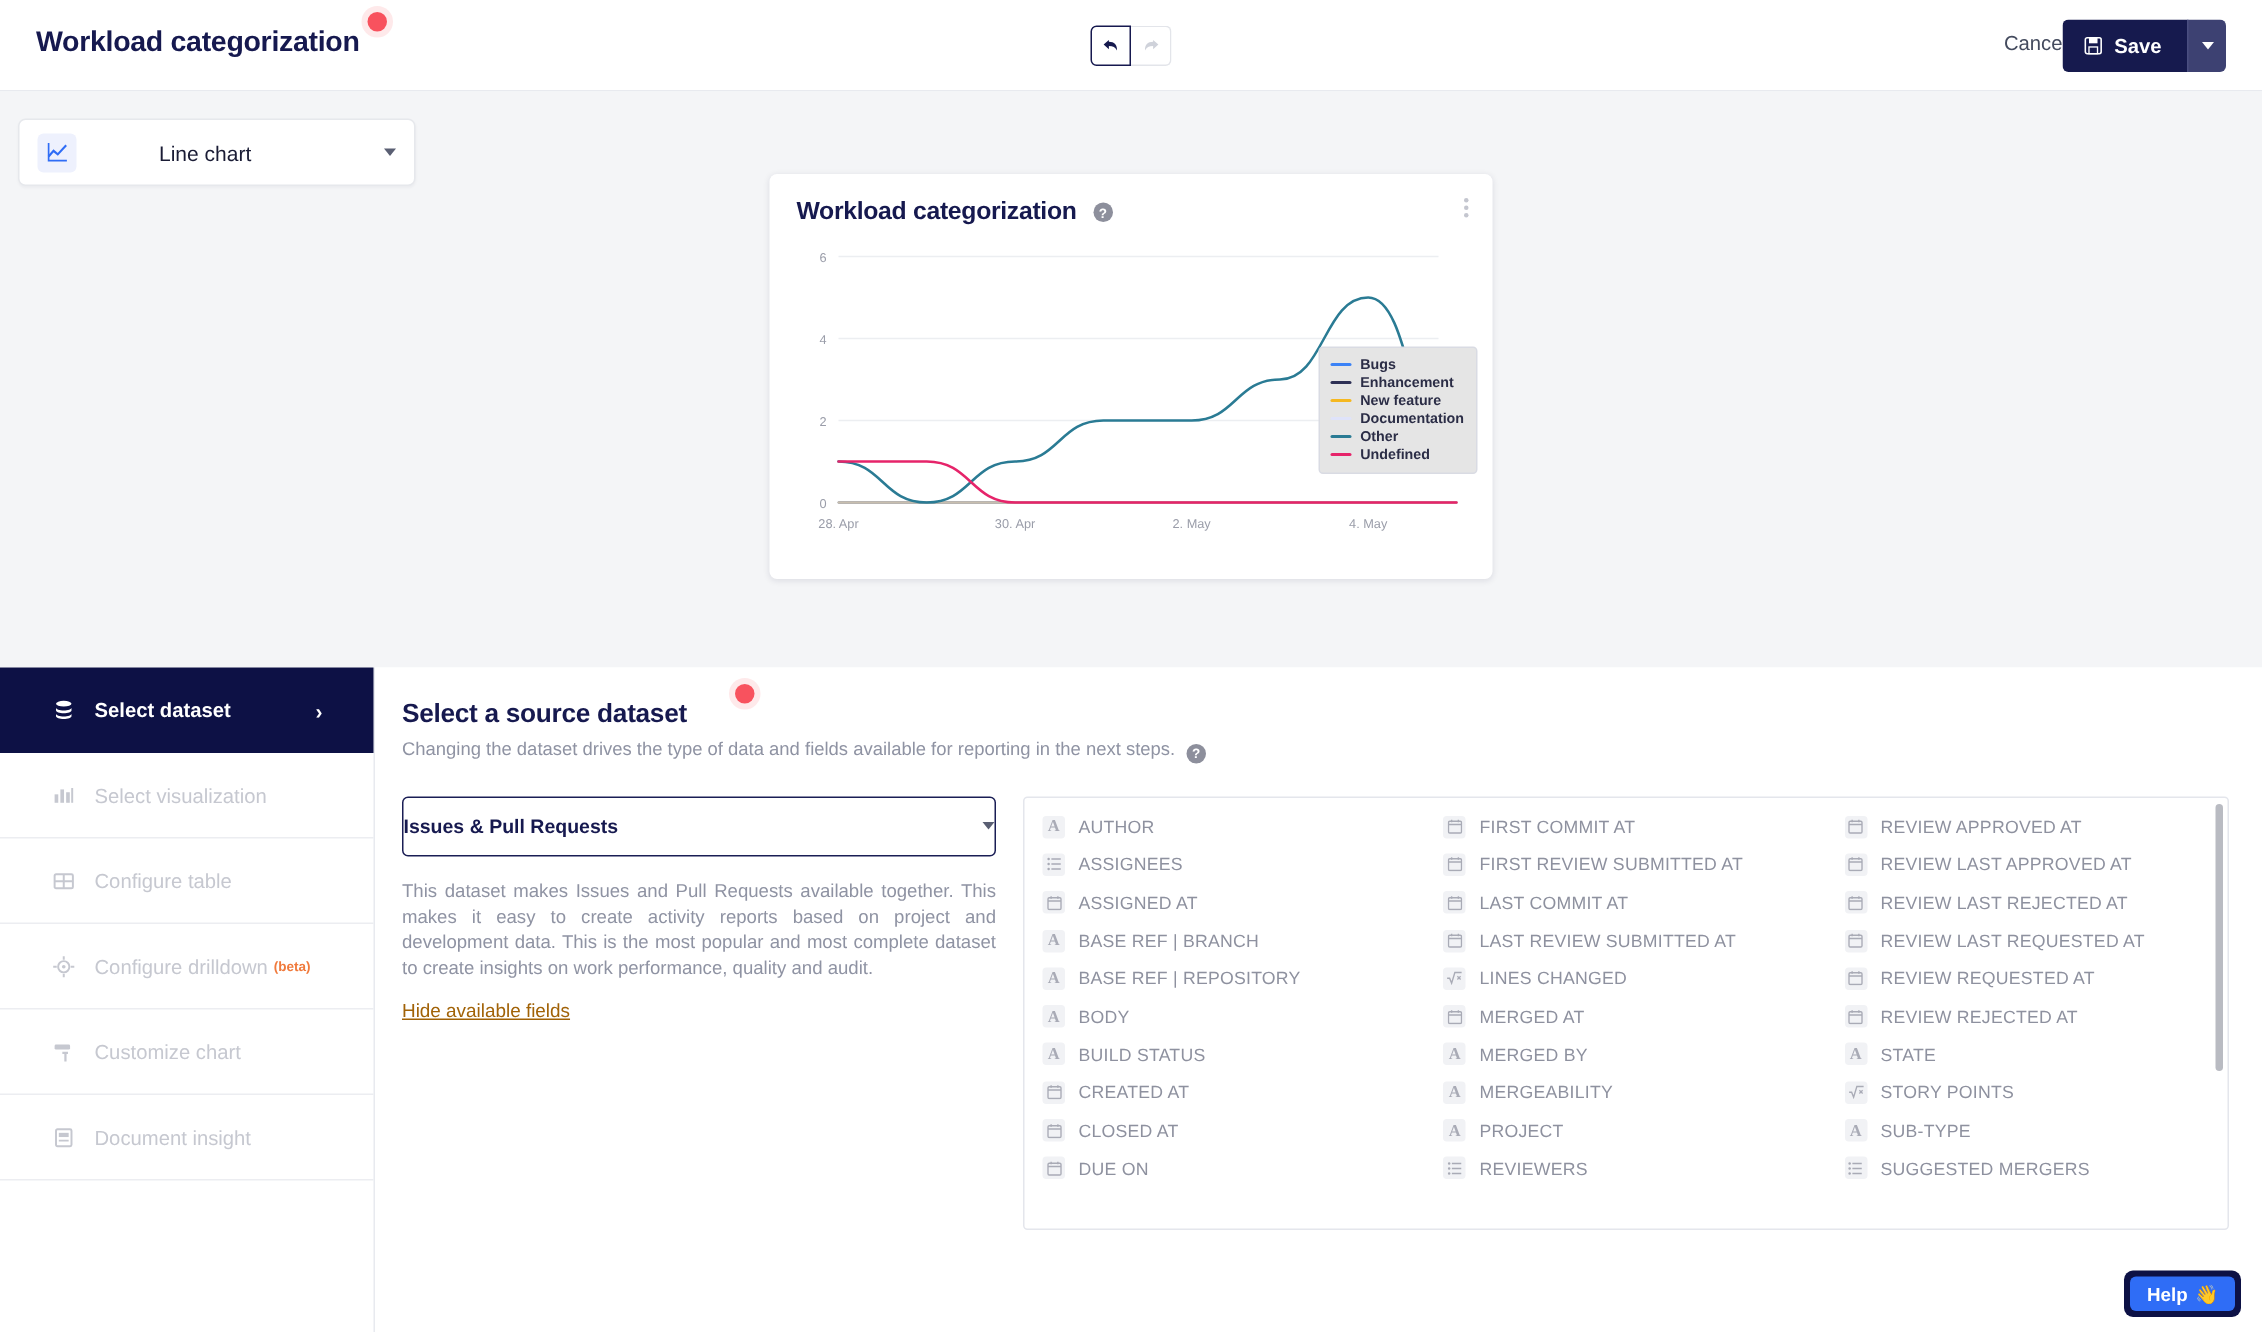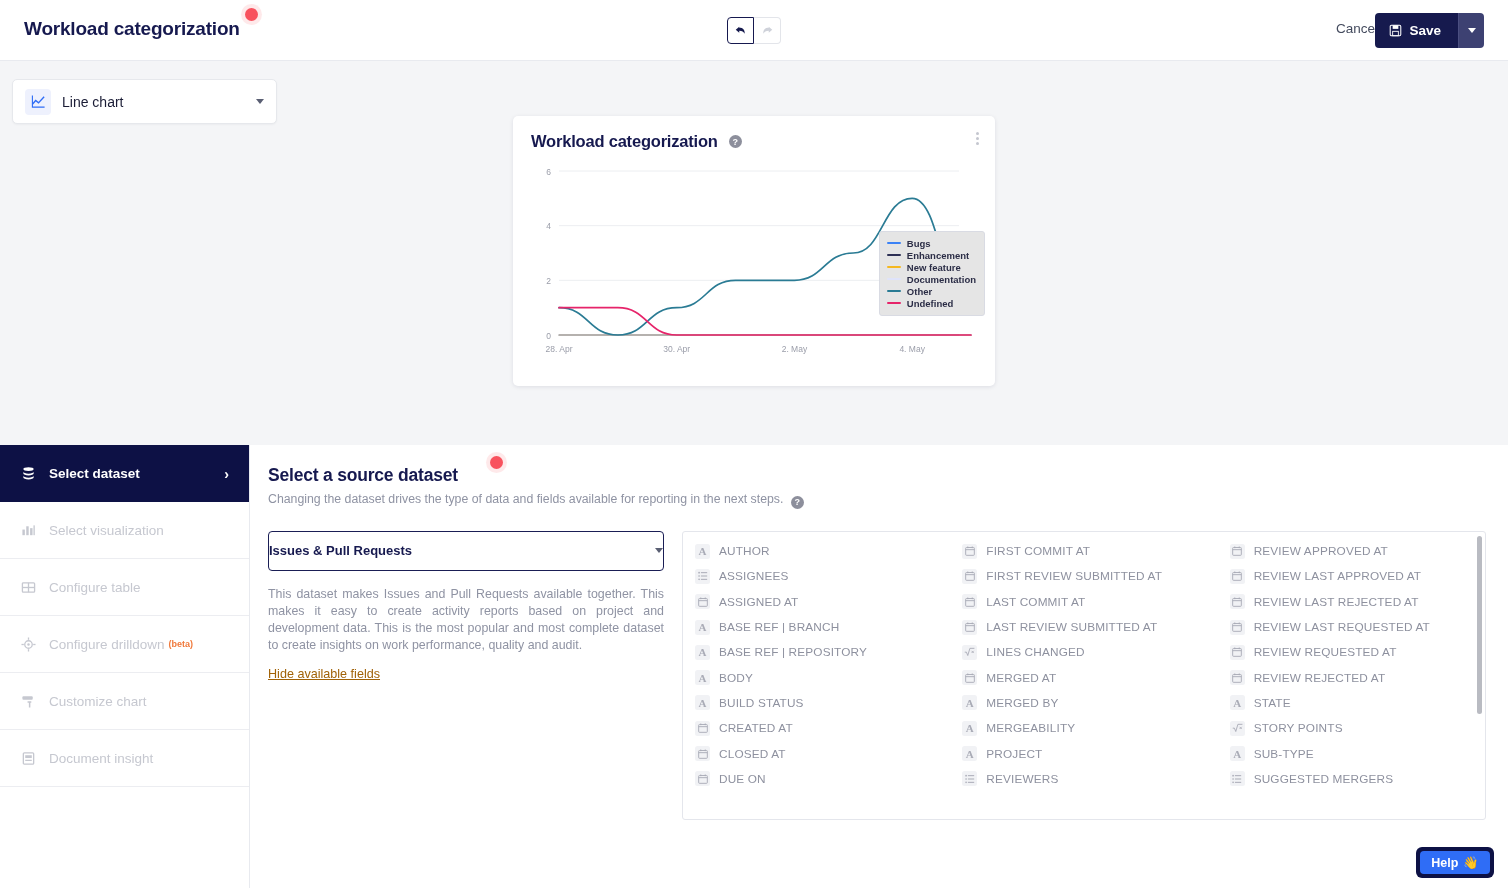--- a/index.html
+++ b/index.html
@@ -47,20 +47,21 @@
   }
 
   
   .canvas { position: absolute; left: 0; top: 61px; width: 1508px; height: 384px; background: #f4f5f7; }
 
   .viz-select {
     position: absolute; left: 12px; top: 18px; width: 265px; height: 45px;
     background: #fff; border: 1px solid #e6e8ec; border-radius: 5px;
     display: flex; align-items: center; padding: 14px 12px; cursor: pointer;
     box-shadow: 0 1px 2px rgba(20,24,60,0.04);
+    gap: 44px;
   }
   .viz-icon {
     width: 26px; height: 26px; border-radius: 4px; background: #eef1fd;
     display: flex; align-items: center; justify-content: center; margin-right: 11px;
   }
   .viz-label { font-size: 14px; font-weight: 500; color: #1a1c35; flex: 1; }
   .caret-sm { width: 0; height: 0; border-left: 4.5px solid transparent; border-right: 4.5px solid transparent; border-top: 5px solid #5a5f73; }
 
   
   .chart-card {
@@ -85,21 +86,21 @@
   }
   .legend-row { display: flex; align-items: center; height: 12px; }
   .legend-swatch { width: 14px; height: 2.5px; border-radius: 1px; margin-right: 6px; flex: none; }
   .legend-text { font-size: 9.5px; font-weight: 700; color: #2b2d46; white-space: nowrap; }
 
   
   .lower { position: absolute; left: 0; top: 445px; width: 1508px; height: 443px; background: #fff; }
 
   .sidebar { position: absolute; left: 0; top: 0; width: 250px; height: 443px; border-right: 1px solid #e8eaef; }
   .side-item {
-    height: 57px; display: flex; align-items: center; padding: 0 20px;
+    height: 57px; display: flex; align-items: center; padding: 0 34px;
     border-bottom: 1px solid #ecedf1; font-size: 13.5px;
   }
   .side-item.active { background: #0d1145; color: #fff; font-weight: 700; border-bottom: none; cursor: pointer; }
   .side-item.disabled { color: #c6c8d0; cursor: default; }
   .side-ico { width: 17px; margin-right: 12px; display: flex; align-items: center; justify-content: center; flex: none; }
   .side-chevron { margin-left: auto; font-size: 14px; font-weight: 700; }
   .beta-tag { color: #f07a3c; font-size: 9px; font-weight: 700; margin-left: 4px; vertical-align: super; }
 
   .content { position: absolute; left: 250px; top: 0; right: 0; height: 443px; padding: 20px 22px 0 18px; }
   .sec-title-wrap { display: flex; align-items: flex-start; gap: 27px; }

